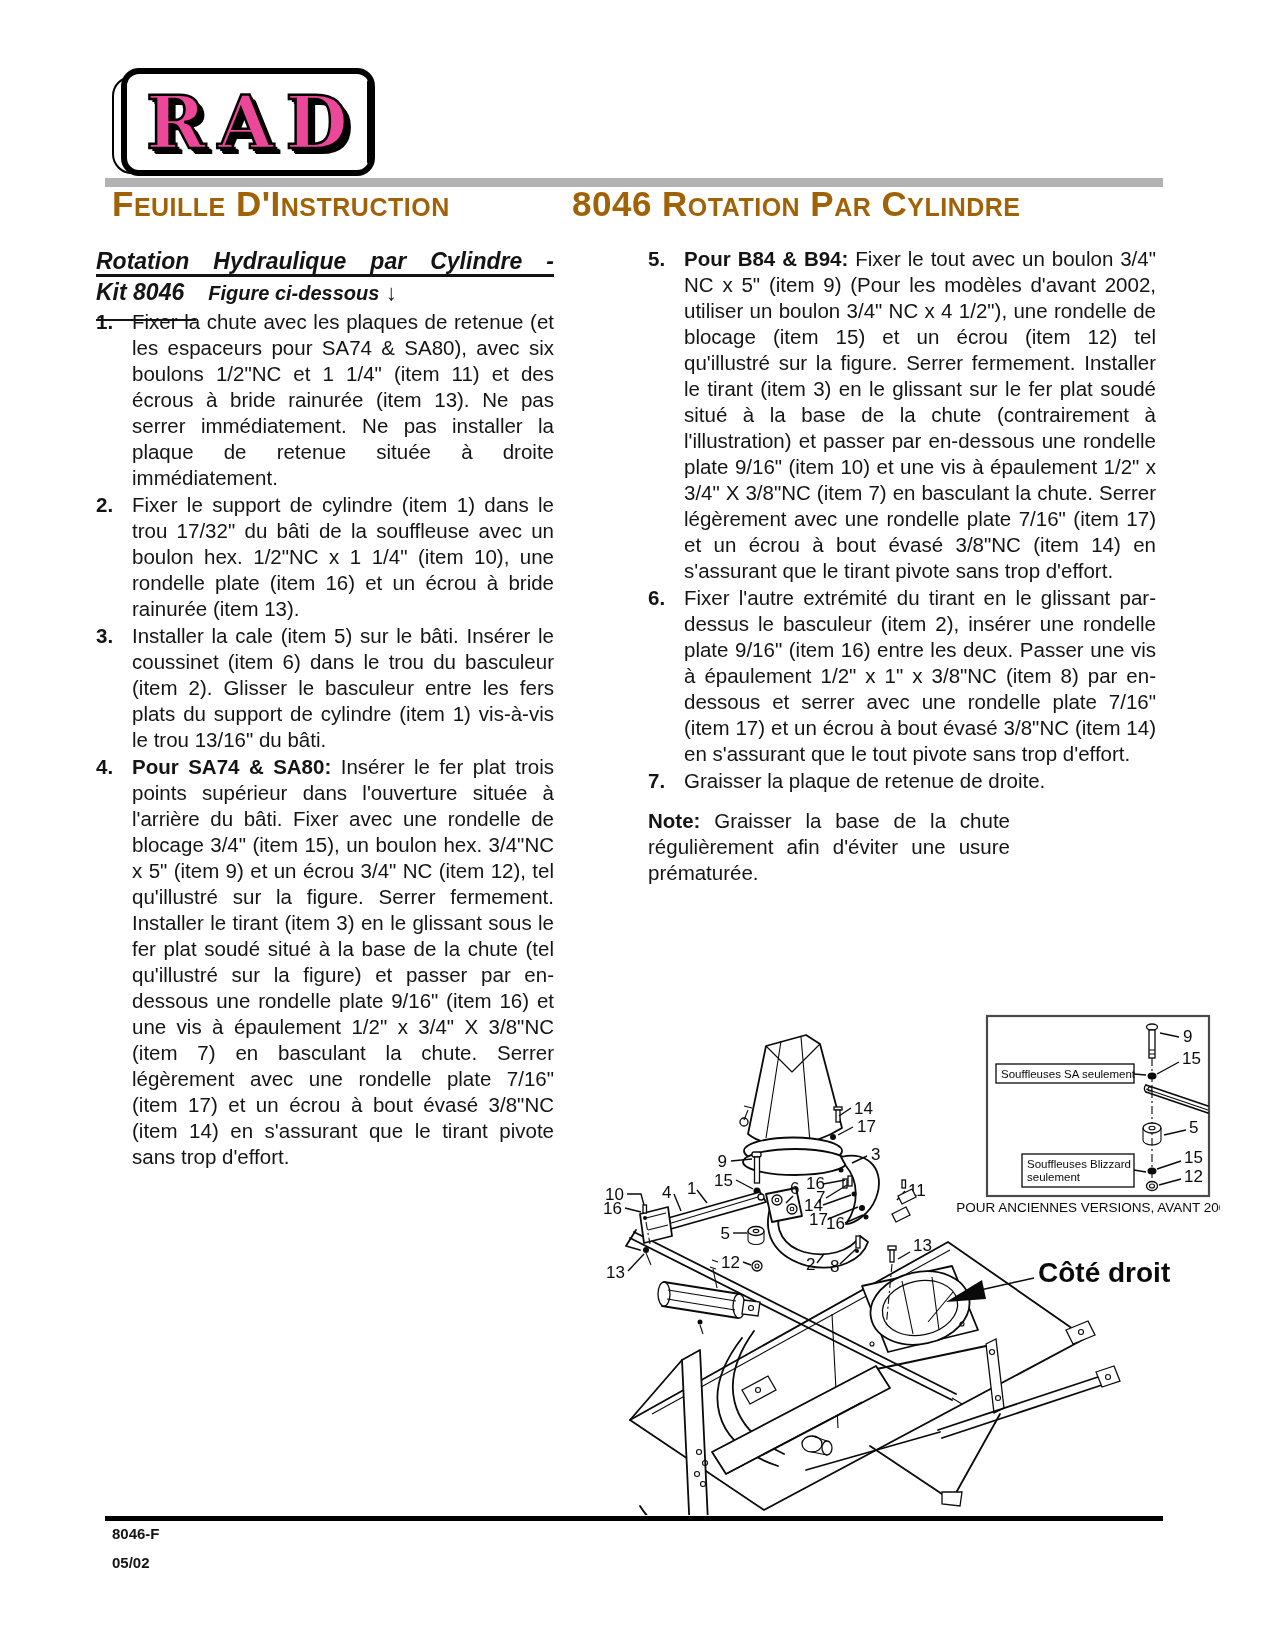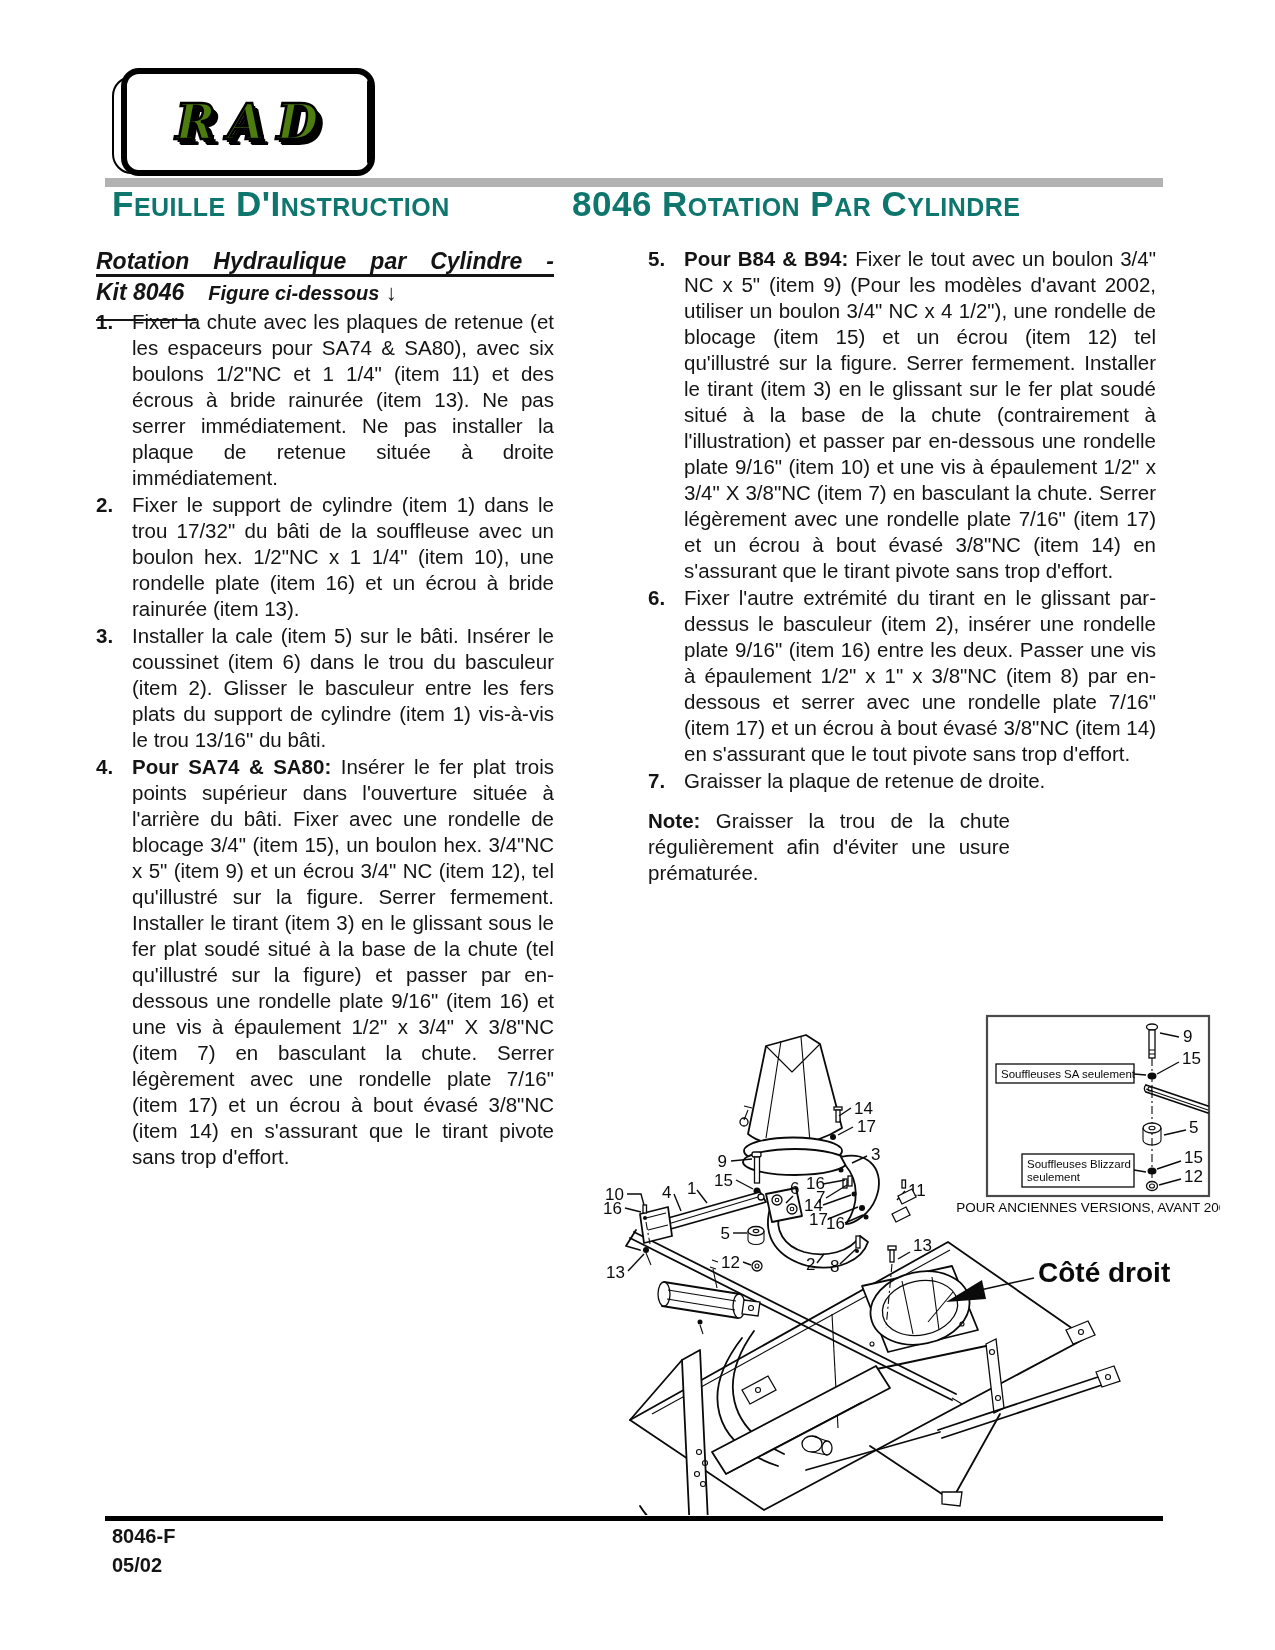--- a/index.html
+++ b/index.html
@@ -5,28 +5,28 @@
   html,body{margin:0;padding:0;background:#e8e8e8;}
   .page{position:relative;width:1275px;height:1650px;background:#ffffff;overflow:hidden;
         font-family:"Liberation Sans",sans-serif;color:#141414;}
   .abs{position:absolute;}
 
   
   .logo-frame2{left:112px;top:76px;width:250px;height:94px;border:2.5px solid #000;border-radius:20px;}
   .logo-frame{left:121px;top:68px;width:242px;height:96px;border:6px solid #000;border-radius:18px;
               display:flex;align-items:center;justify-content:center;background:#fff;}
   .logo-shadow{left:367px;top:80px;width:4px;height:84px;background:#000;border-radius:2px;}
-  .logo-text{font-family:"DejaVu Serif",serif;font-weight:bold;font-style:italic;font-size:48px;
-             letter-spacing:12px;color:#4d7c0f;-webkit-text-stroke:2.5px #000;
+  .logo-text{font-family:"DejaVu Serif",serif;font-weight:bold;font-size:72px;
+             letter-spacing:12px;color:#ec4899;-webkit-text-stroke:2.5px #000;
              text-shadow:3px 3px 0 #000,5px 5px 0 #000,6px 6px 0 #000;padding-left:10px;}
 
   
   .gray-bar{left:105px;top:178px;width:1058px;height:9px;background:#b2b2b2;}
   .doc-title{top:181px;font-variant:small-caps;font-weight:bold;font-size:35px;line-height:46px;
-             letter-spacing:.5px;white-space:nowrap;color:#0f766e;}
+             letter-spacing:.5px;white-space:nowrap;color:#a16207;}
   .title-left{left:112px;}
   .title-right{left:572px;}
 
   
   .col{font-size:20.5px;line-height:26px;text-align:justify;}
   .col-left{left:96px;top:246px;width:458px;}
   .col-right{left:648px;top:246px;width:508px;}
   .hd1{font-weight:bold;font-style:italic;font-size:23px;line-height:30px;text-align:justify;
        text-align-last:justify;text-decoration:underline;text-decoration-thickness:2.5px;text-underline-offset:5px;}
   .hd2{font-weight:bold;font-style:italic;font-size:23px;line-height:32px;text-align:left;text-align-last:left;}
@@ -48,21 +48,21 @@
   .fb{fill:#0a0a0a;stroke:none;}
   .ld{fill:none;stroke:#0a0a0a;stroke-width:1.4;}
   .ct{font-size:17px;font-family:"Liberation Sans",sans-serif;fill:#0a0a0a;}
   .sm{font-size:11.5px;font-family:"Liberation Sans",sans-serif;fill:#0a0a0a;}
   .cap{font-size:13.5px;font-family:"Liberation Sans",sans-serif;fill:#0a0a0a;}
   .side{font-size:28px;font-weight:bold;font-family:"Liberation Sans",sans-serif;fill:#0a0a0a;}
   .dash{stroke-dasharray:8 3 2 3;stroke-width:1.1;}
 
   
   .footer-line{left:105px;top:1516px;width:1058px;height:4.5px;background:#000;}
-  .foot{left:112px;font-size:20px;font-weight:bold;}
+  .foot{left:112px;font-size:15px;font-weight:bold;}
   .foot1{top:1525px;}
   .foot2{top:1554px;}
 </style>
 </head>
 <body>
 
 <div class="page">
 
   <div class="abs logo-frame2"></div>
   <div class="abs logo-frame">
@@ -105,21 +105,21 @@
     </div>
     <div class="item">
       <div class="num">6.</div>
       <div class="txt"><b class="pfx"></b><span>Fixer l'autre extrémité du tirant en le glissant par-dessus le basculeur (item 2), insérer une rondelle plate 9/16" (item 16) entre les deux. Passer une vis à épaulement 1/2" x 1" x 3/8"NC (item 8) par en-dessous et serrer avec une rondelle plate 7/16" (item 17) et un écrou à bout évasé 3/8"NC (item 14) en s'assurant que le tout pivote sans trop d'effort.</span></div>
     </div>
     <div class="item">
       <div class="num">7.</div>
       <div class="txt"><b class="pfx"></b><span>Graisser la plaque de retenue de droite.</span></div>
     </div>
     <div class="note">
-      <b class="pfx">Note:</b><span> Graisser la trou de la chute régulièrement afin d'éviter une usure prématurée.</span>
+      <b class="pfx">Note:</b><span> Graisser la base de la chute régulièrement afin d'éviter une usure prématurée.</span>
     </div>
   </div>
 
   <svg class="abs fig-svg" width="642" height="515" viewBox="578 1000 642 515" xmlns="http://www.w3.org/2000/svg">
 
     <g>
       <path class="fw" d="M630,1420 L948,1242 L1086,1338 L764,1510 Z"></path>
       <path class="lt" d="M652,1414 L950,1250"></path>
       <path class="fw" d="M682,1360 L700,1350 L708,1522 L690,1534 Z"></path>
       <path class="ln" d="M682,1360 L630,1420"></path>

